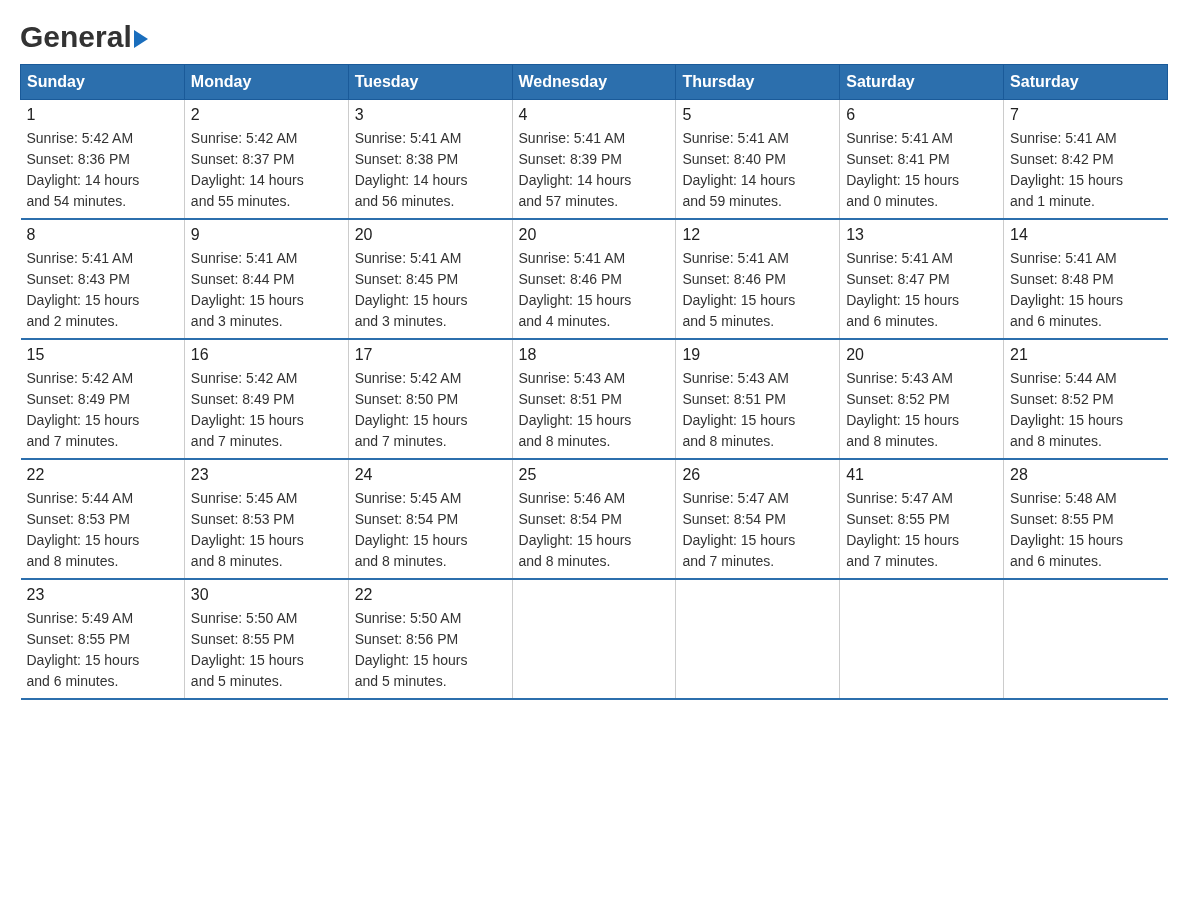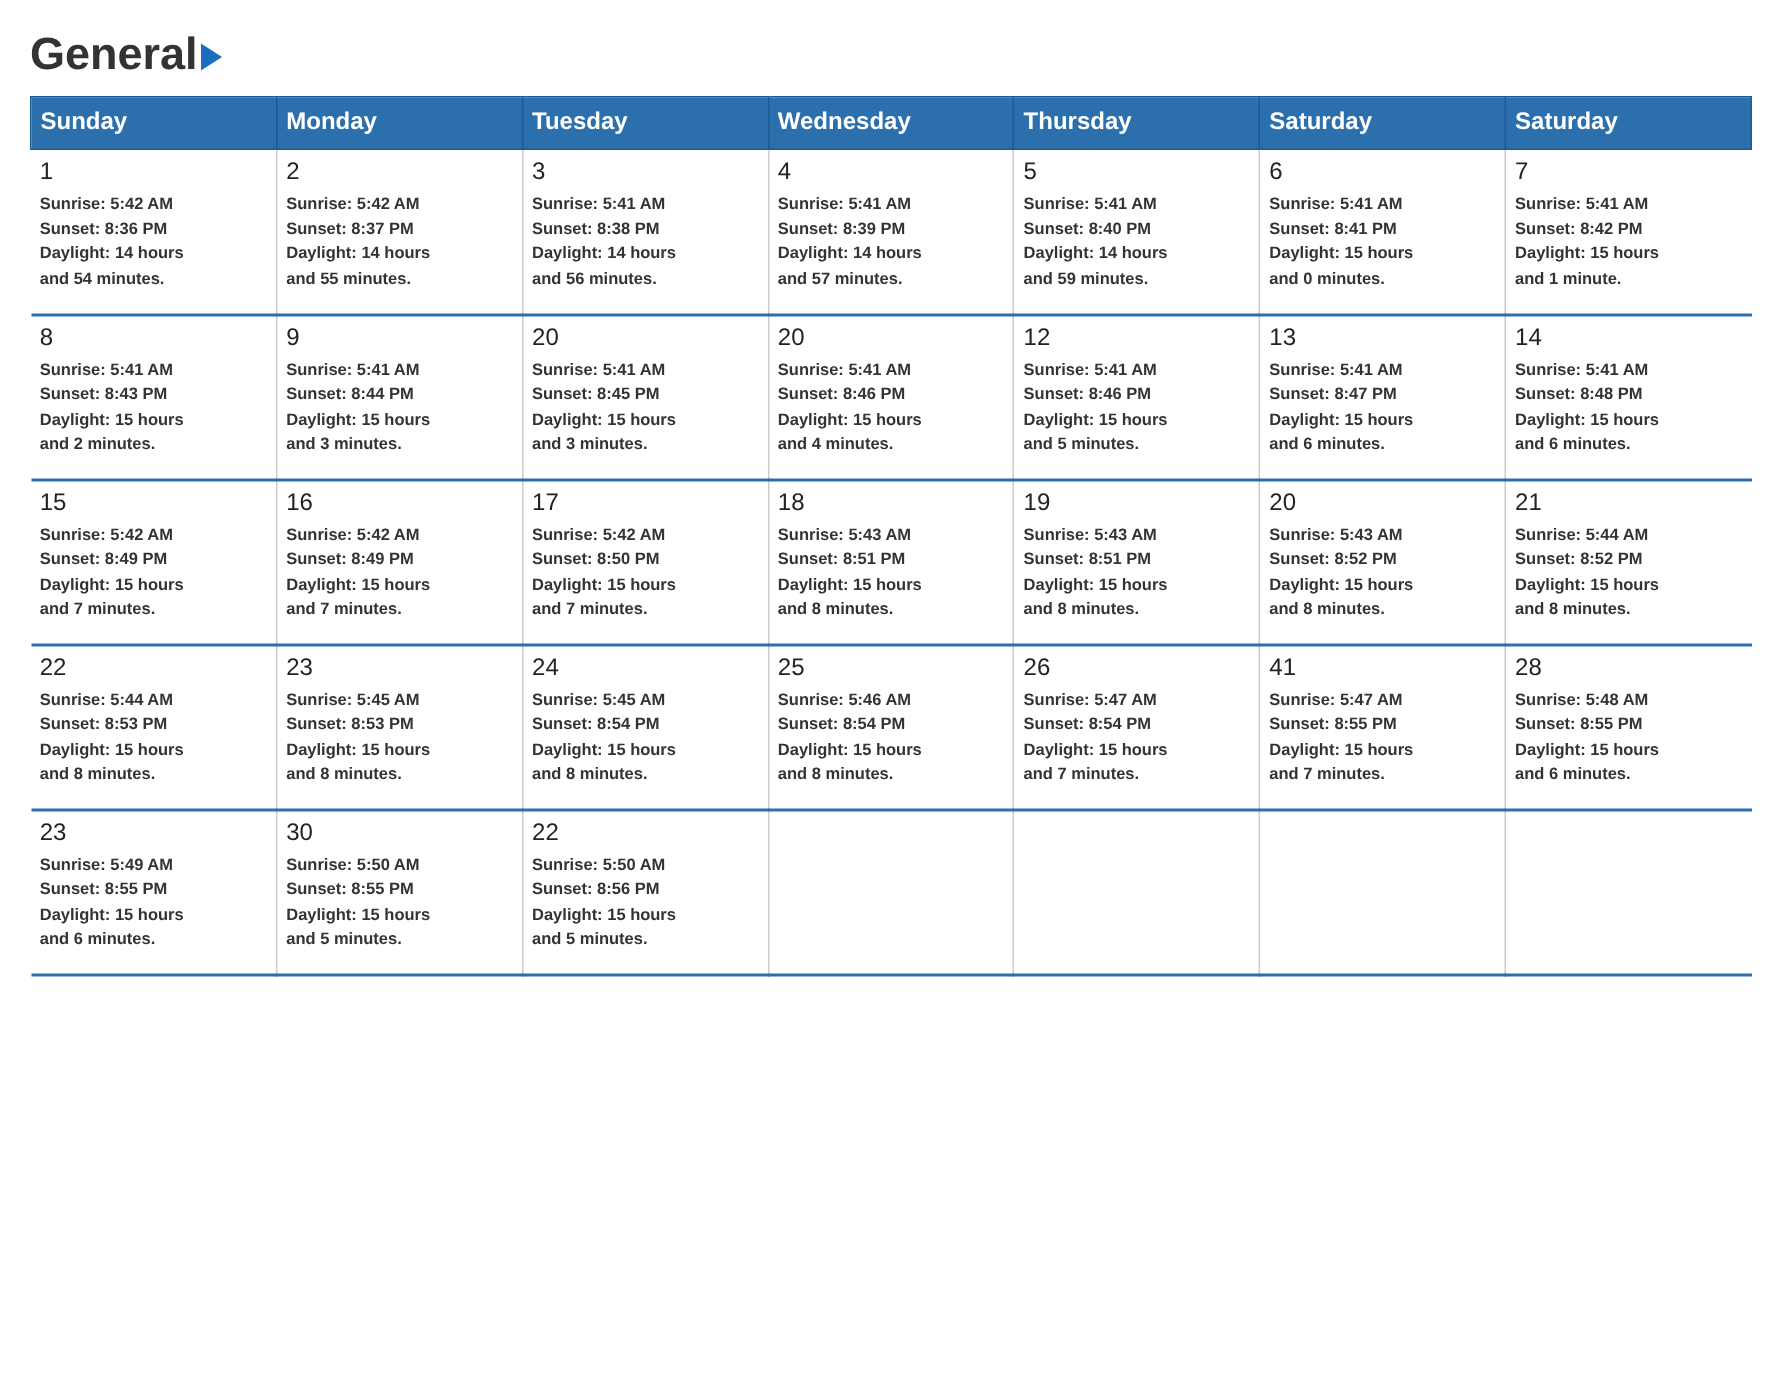--- a/index.html
+++ b/index.html
@@ -67,24 +67,23 @@
       border-right: none;
     }
     .day-number {
       font-size: 16px;
       font-weight: normal;
       color: #222;
       display: block;
       margin-bottom: 4px;
     }
     .day-info {
-      font-size: 11px;
+      font-size: 14px;
       color: #333;
       line-height: 1.5;
-      font-weight: bold;
     }
     .empty-cell {
       background: #fff;
     }
 
     
     .logo-container {
       display: flex;
       align-items: center;
       gap: 0;

